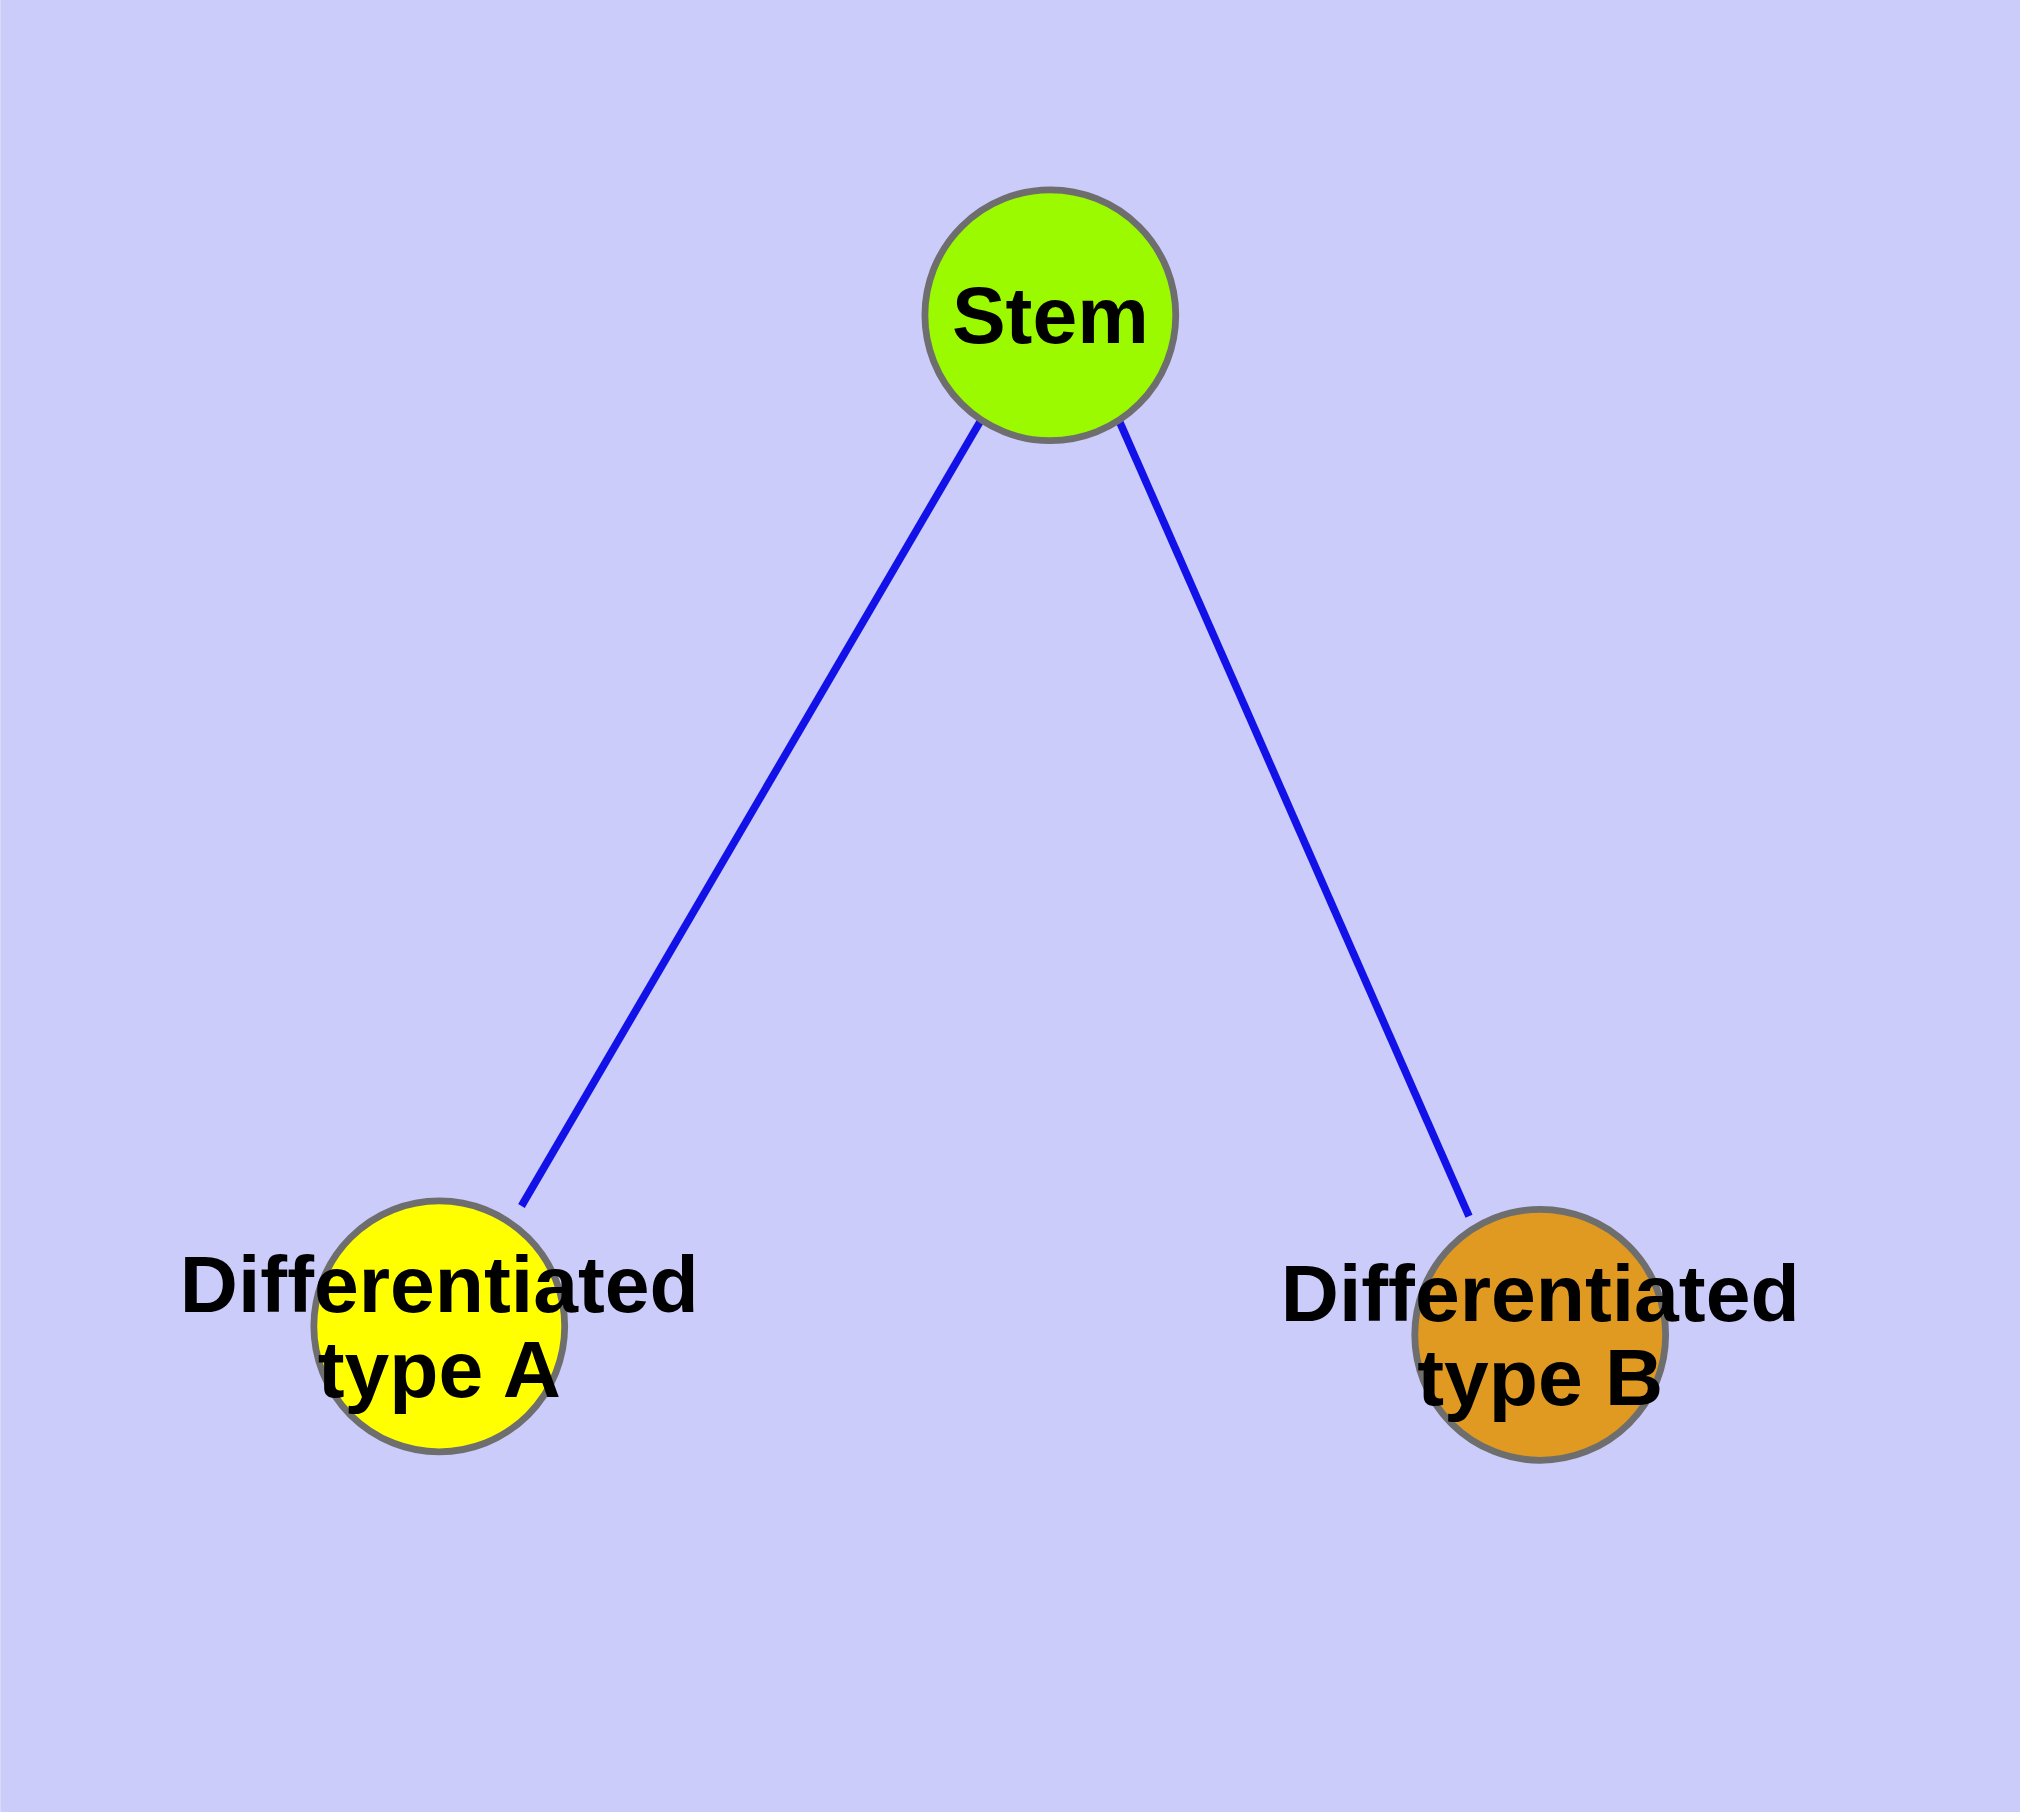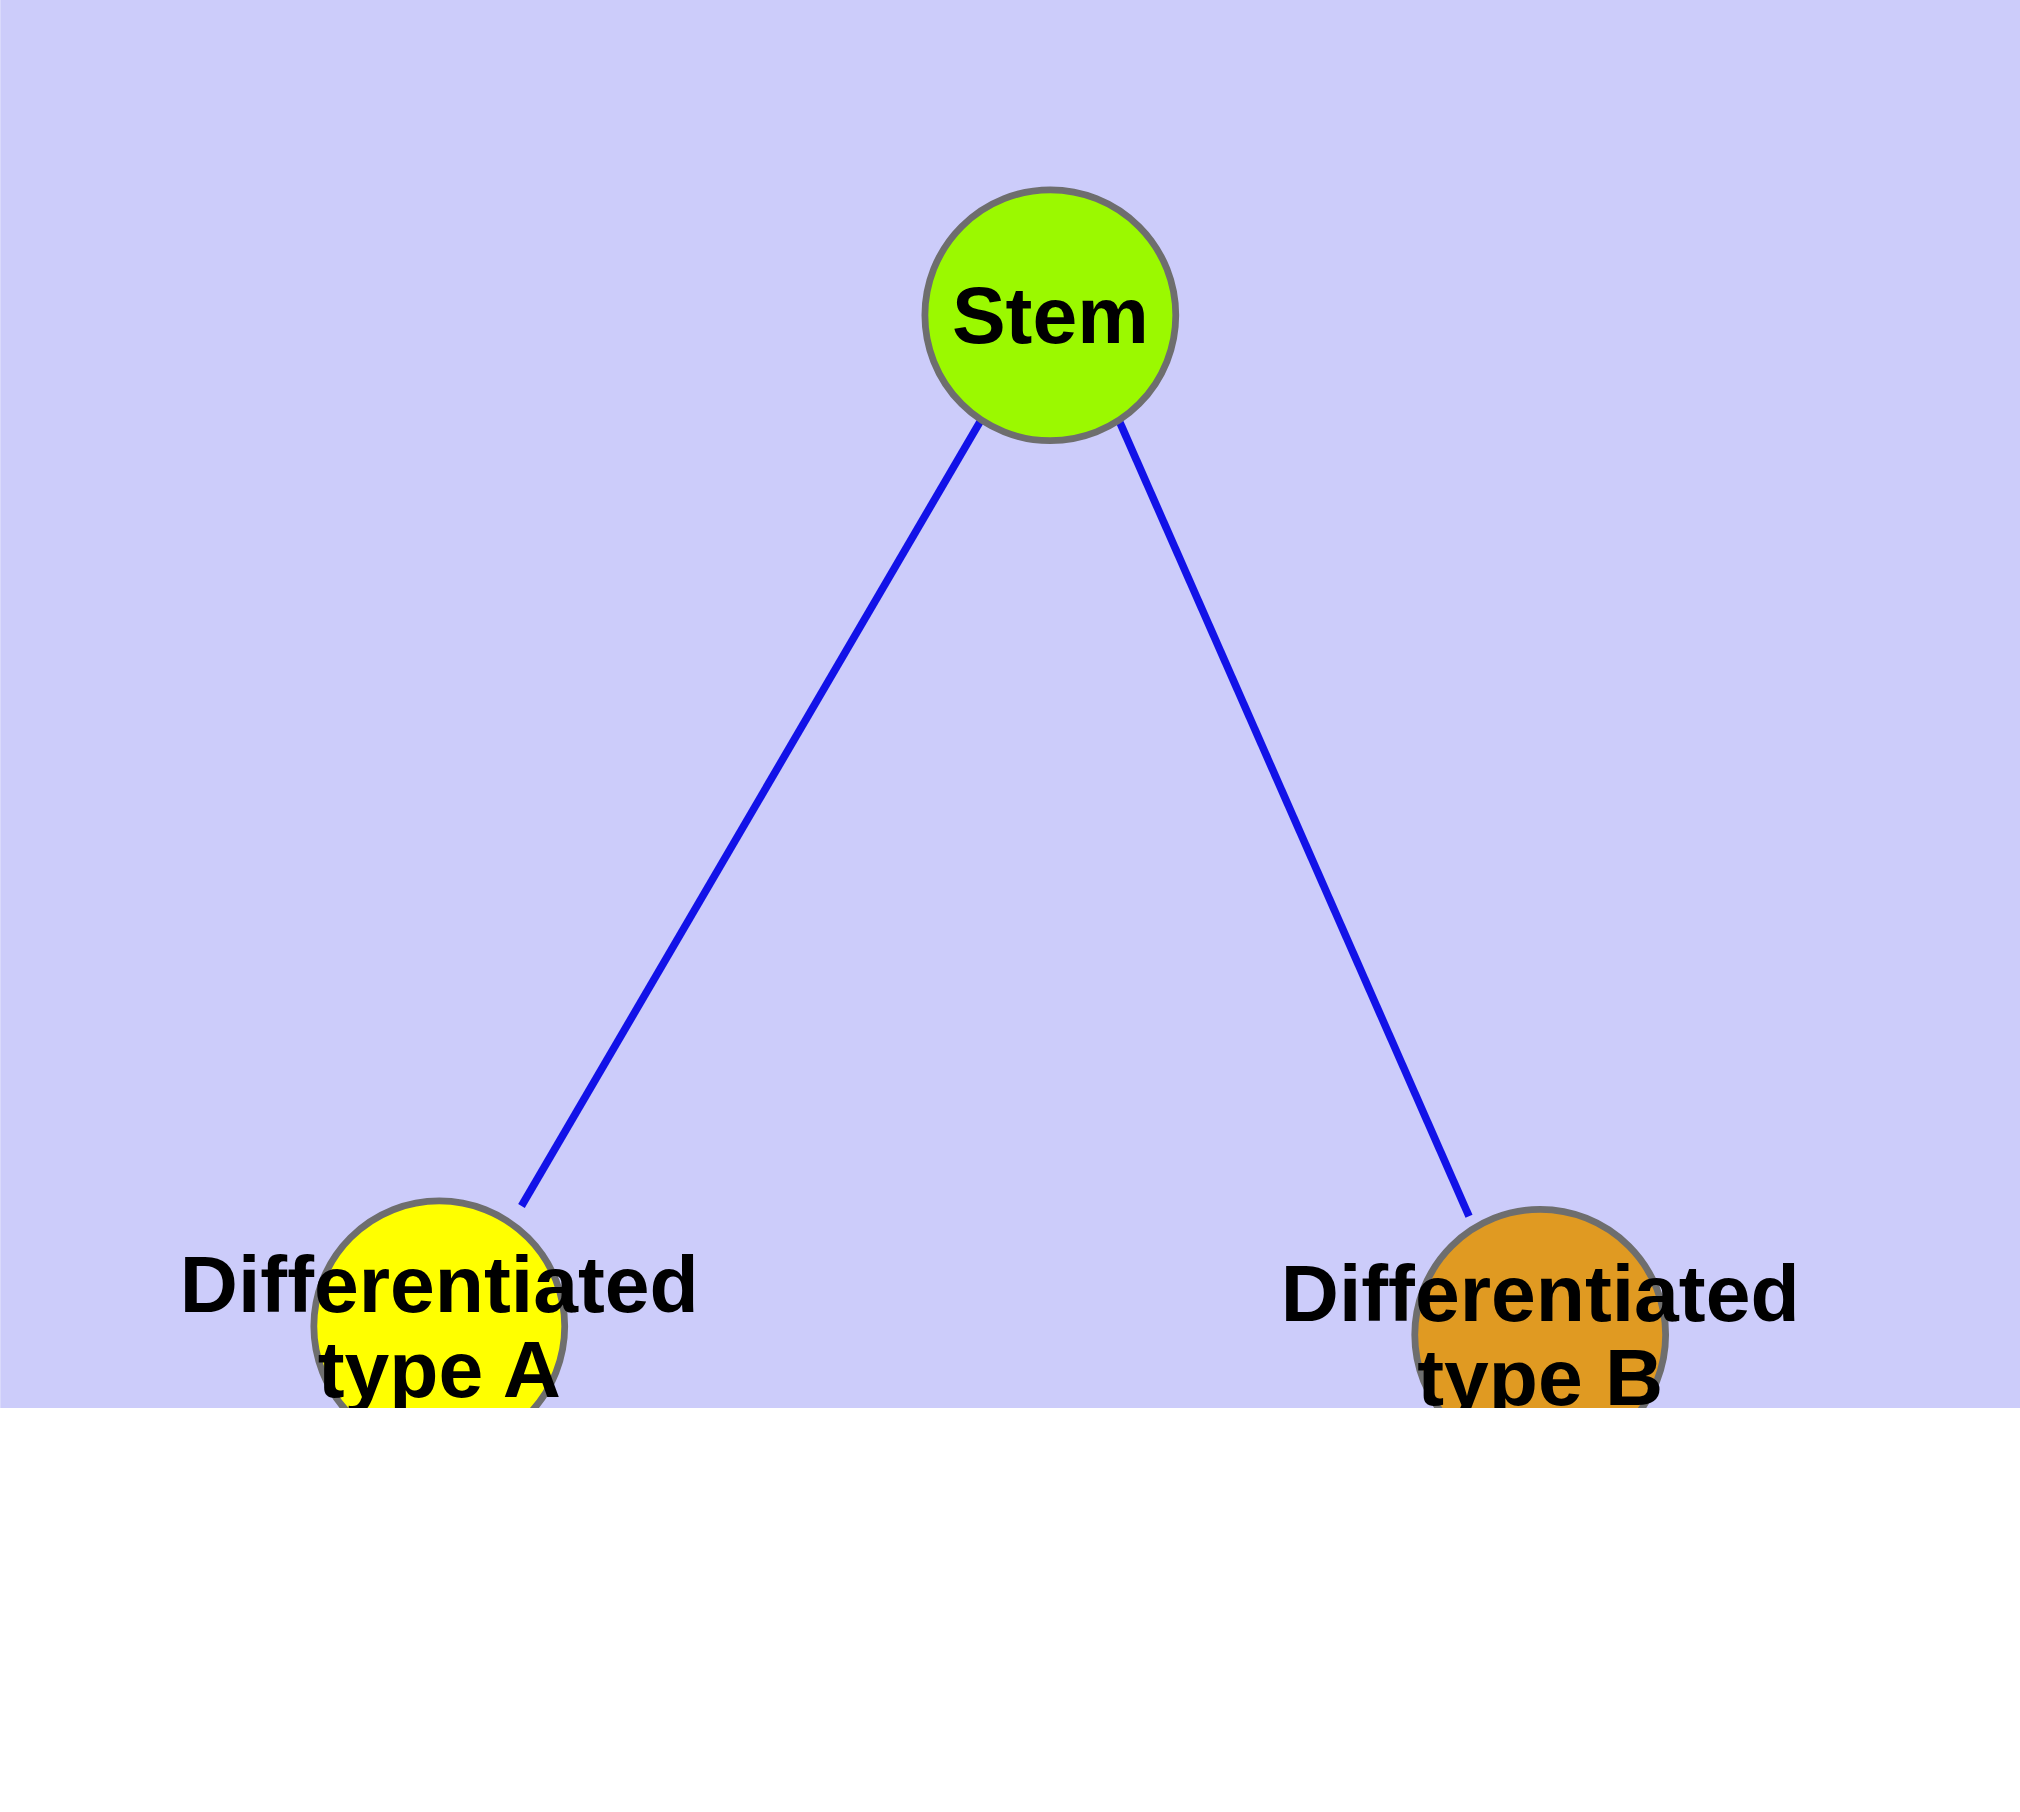--- a/index.html
+++ b/index.html
@@ -35,21 +35,21 @@
     font-size: 95px;
     fill: #000000;
     text-anchor: middle;
     dominant-baseline: auto;
     paint-order: normal;
   }
 </style>
 </head>
 <body>
 
-<div id="canvas" style="width: 2021px; height: 1408px;">
+<div id="canvas" style="width: 2021px; height: 1812px;">
   <svg id="graph-svg" viewBox="0 0 2384 2138" xmlns="http://www.w3.org/2000/svg" style="width: 2021px; height: 1812px;">
 
     <rect id="bg-rect" x="0" y="0" width="2384" height="2138" fill="#ccccfa"></rect>
 
     <g id="edges-group">
         <line x1="1157" y1="496" x2="615" y2="1423" stroke="#1212e8" stroke-width="9" class="edge-line"></line>
         <line x1="1320" y1="496" x2="1733" y2="1435" stroke="#1212e8" stroke-width="9" class="edge-line"></line>
       </g>
     <g id="nodes-group">
         <circle cx="1239" cy="372" r="148" fill="#9bf900" stroke="#6e6e6e" stroke-width="8" class="node-circle"></circle>

